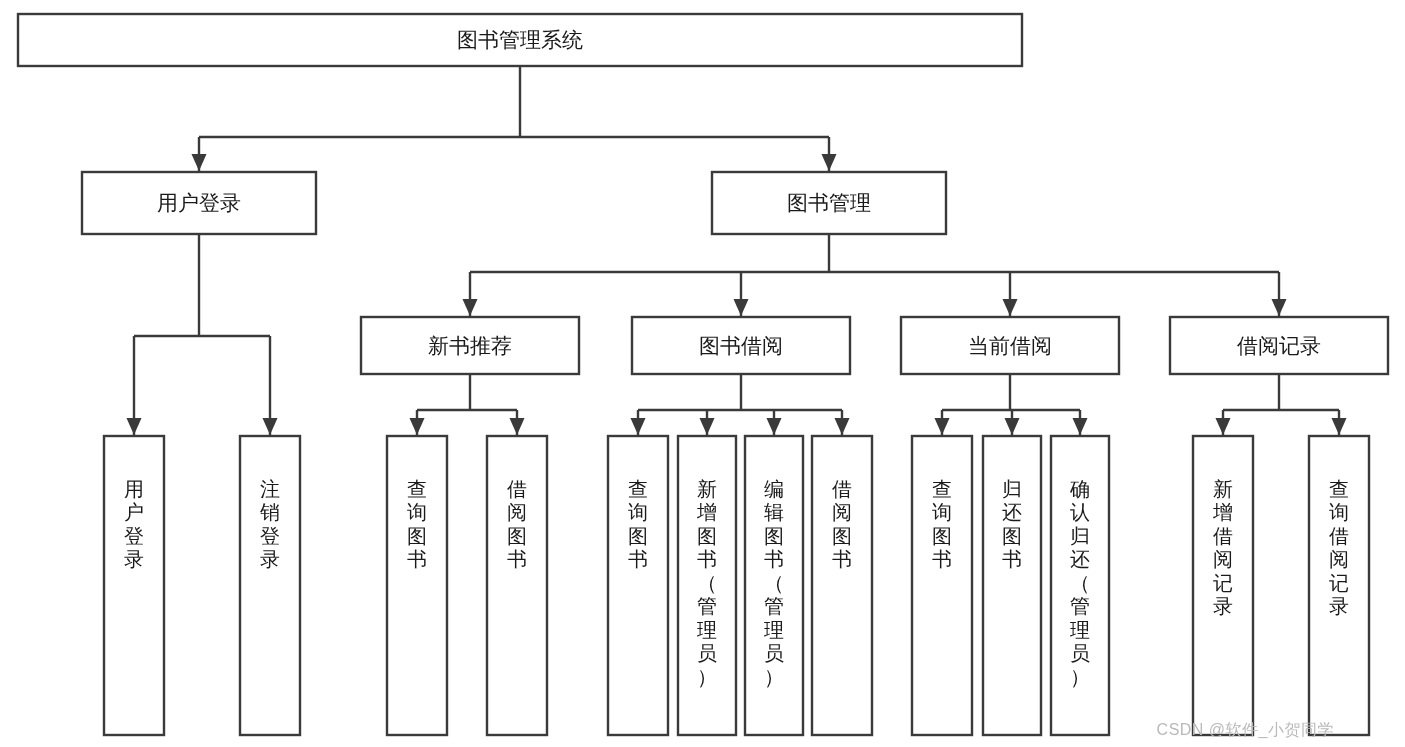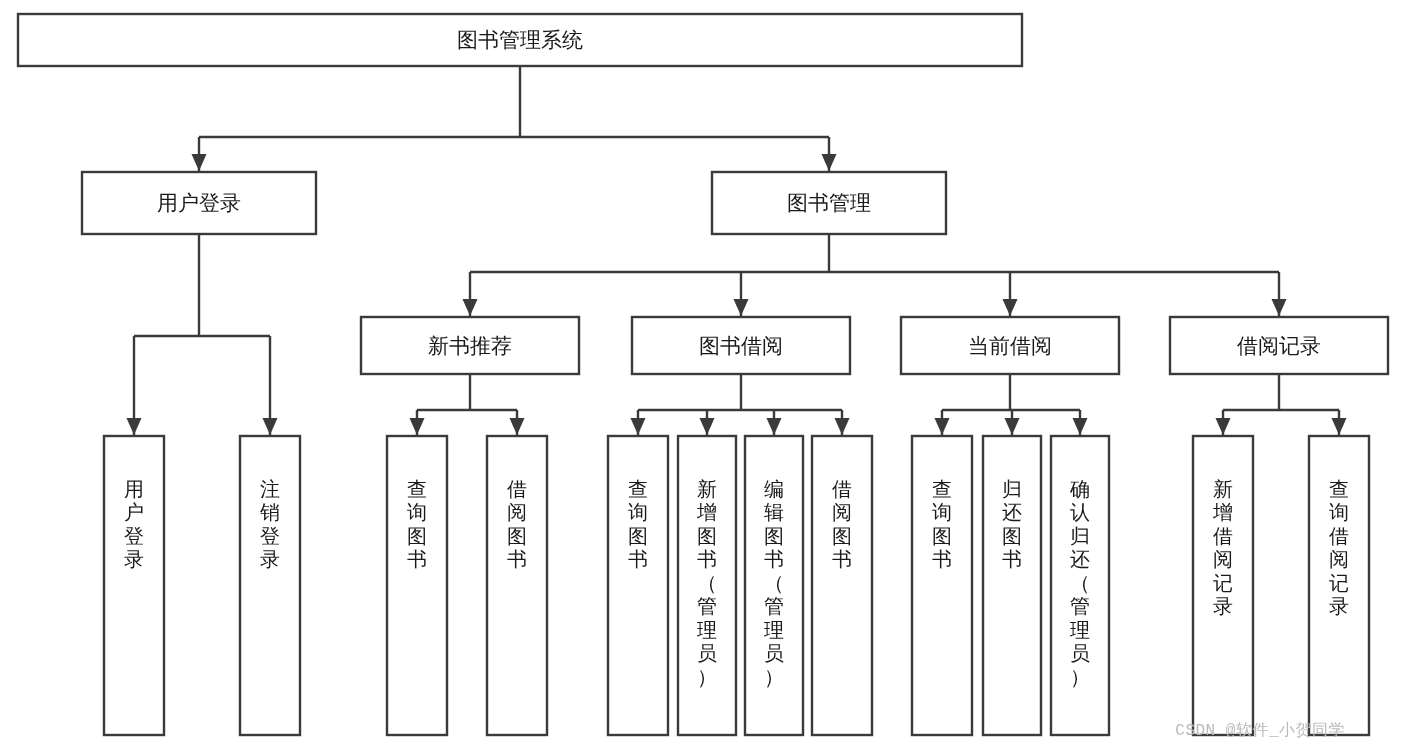--- a/index.html
+++ b/index.html
@@ -10,21 +10,20 @@
   body {
     width: 1405px;
     height: 747px;
     font-family: "DejaVu Sans", "Liberation Sans", sans-serif;
     overflow: hidden;
   }
   #diagram-root {
     position: relative;
     width: 1342px;
     height: 747px;
-    padding-left: 11px;
   }
   svg#tree-svg {
     position: absolute;
     left: 0;
     top: 0;
     width: 1405px;
     height: 747px;
     display: block;
   }
   .node-box {
@@ -53,21 +52,21 @@
   .arrow-head {
     fill: #3a3a3a;
     stroke: none;
   }
   .watermark {
     position: absolute;
     right: 8px;
     bottom: 6px;
     color: #b9b9b9;
     font-size: 16px;
-    font-family: Liberation Mono, monospace;
+    font-family: Liberation Sans, sans-serif;
     white-space: nowrap;
     letter-spacing: 0.5px;
   }
 </style>
 </head>
 <body>
 
 <div id="diagram-root">
 
   <svg id="tree-svg" viewBox="0 0 1405 747">

